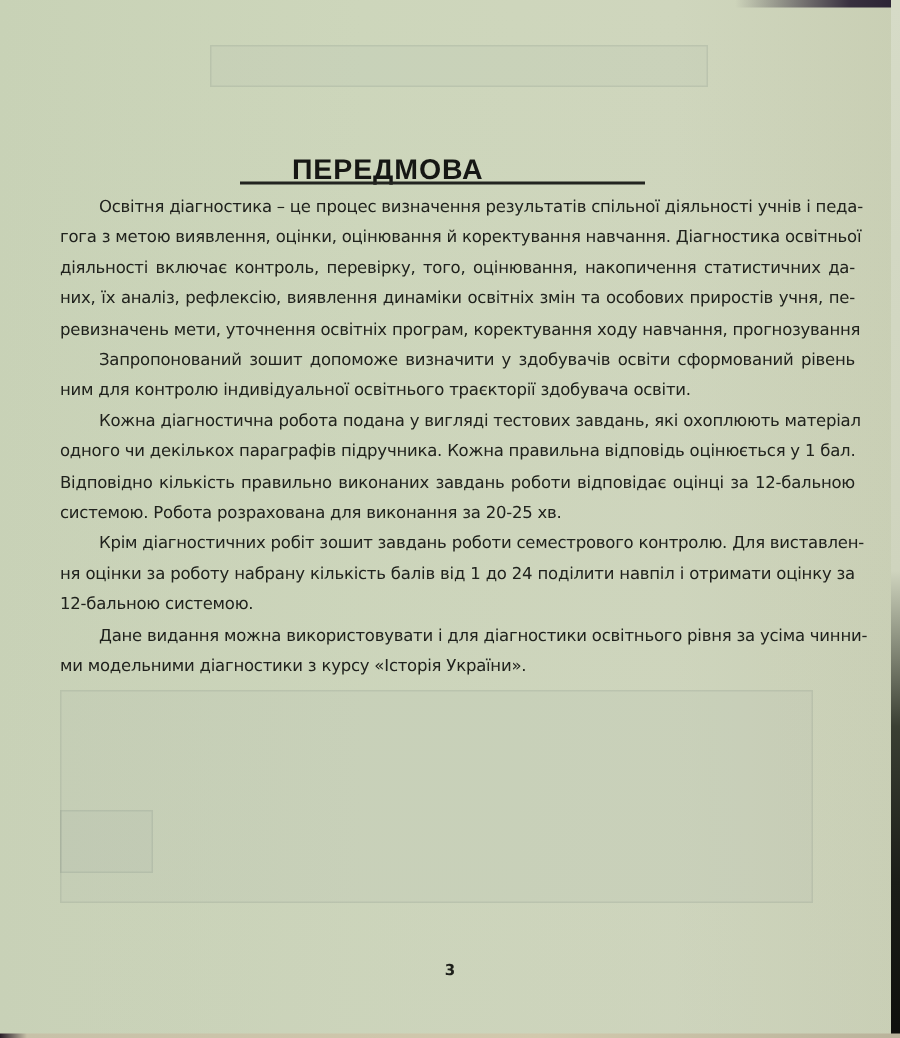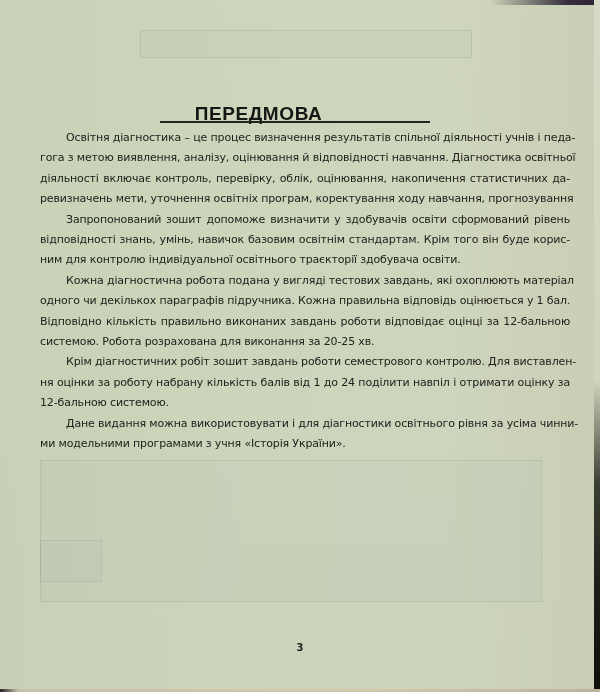--- a/index.html
+++ b/index.html
@@ -62,40 +62,40 @@
   <div class="ghost-box" style="left:140px; top:30px; width:330px; height:26px;"></div>
   <div class="ghost-box" style="left:40px; top:460px; width:500px; height:140px;"></div>
   <div class="ghost-box" style="left:40px; top:540px; width:60px; height:40px;"></div>
 
   <h1 class="title">ПЕРЕДМОВА</h1>
   <div class="title-rule"></div>
 
   <div class="body-text">
     <div>
       <span class="line indent">Освітня діагностика – це процес визначення результатів спільної діяльності учнів і педа-</span>
-      <span class="line">гога з метою виявлення, аналізу, оцінювання й відповідності навчання. Діагностика освітньої</span>
-      <span class="line">діяльності включає контроль, перевірку, облік, оцінювання, накопичення статистичних да-</span>
+      <span class="line">гога з метою виявлення, оцінки, оцінювання й коректування навчання. Діагностика освітньої</span>
+      <span class="line">діяльності включає контроль, перевірку, того, оцінювання, накопичення статистичних да-</span>
+      <span class="line">них, їх аналіз, рефлексію, виявлення динаміки освітніх змін та особових приростів учня, пе-</span>
       <span class="line">ревизначень мети, уточнення освітніх програм, коректування ходу навчання, прогнозування</span>
     </div>
     <div>
       <span class="line indent">Запропонований зошит допоможе визначити у здобувачів освіти сформований рівень</span>
-      <span class="line">відповідності знань, умінь, навичок базовим освітнім стандартам. Крім того він буде корис-</span>
       <span class="line last">ним для контролю індивідуальної освітнього траєкторії здобувача освіти.</span>
     </div>
     <div>
       <span class="line indent">Кожна діагностична робота подана у вигляді тестових завдань, які охоплюють матеріал</span>
       <span class="line">одного чи декількох параграфів підручника. Кожна правильна відповідь оцінюється у 1 бал.</span>
       <span class="line">Відповідно кількість правильно виконаних завдань роботи відповідає оцінці за 12-бальною</span>
       <span class="line last">системою. Робота розрахована для виконання за 20-25 хв.</span>
     </div>
     <div>
       <span class="line indent">Крім діагностичних робіт зошит завдань роботи семестрового контролю. Для виставлен-</span>
       <span class="line">ня оцінки за роботу набрану кількість балів від 1 до 24 поділити навпіл і отримати оцінку за</span>
       <span class="line last">12-бальною системою.</span>
     </div>
     <div>
       <span class="line indent">Дане видання можна використовувати і для діагностики освітнього рівня за усіма чинни-</span>
-      <span class="line last">ми модельними програмами з учня «Історія України».</span>
+      <span class="line last">ми модельними діагностики з курсу «Історія України».</span>
     </div>
   </div>
 
   <div class="page-number">3</div>
 </div>
 
 </body></html>

